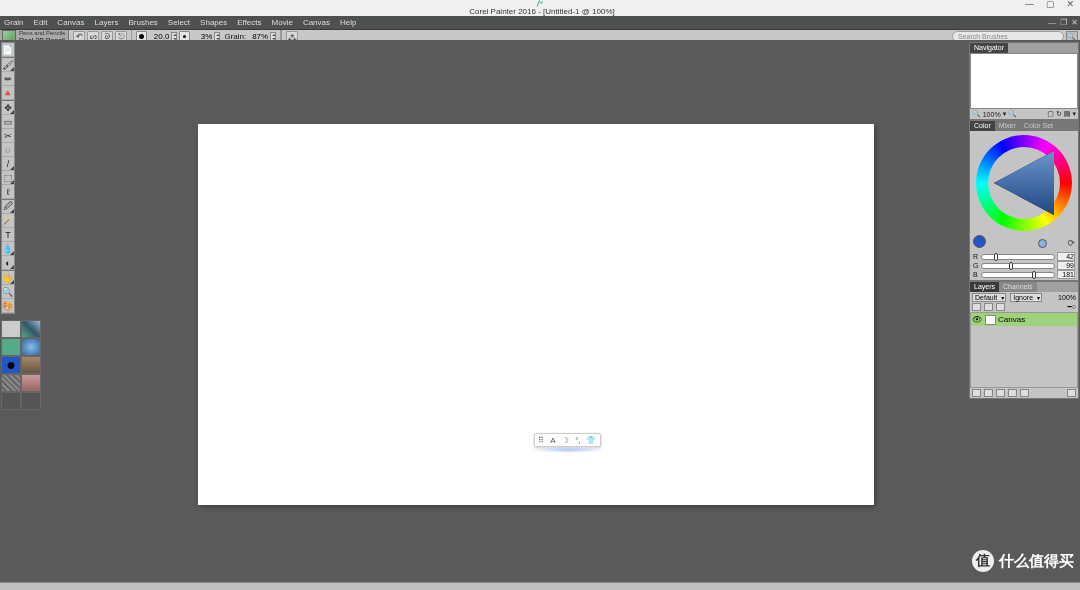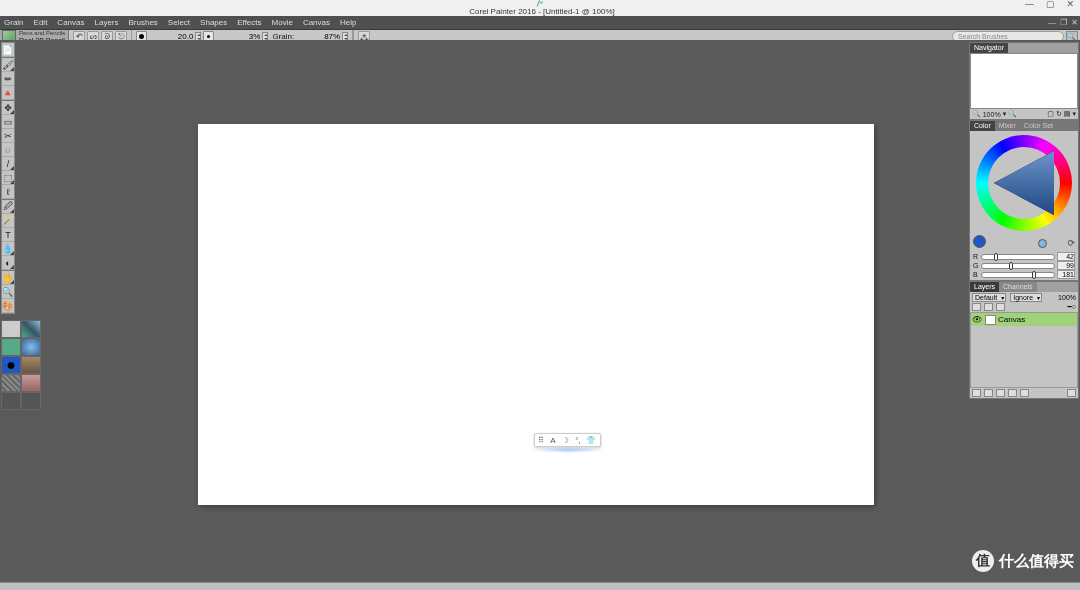--- a/index.html
+++ b/index.html
@@ -12,21 +12,21 @@
 .menubar .mbminbtns { position:absolute; right:2px; display:flex; gap:4px; color:#ccc; font-size:8px; }
 .propbar { height:14px; background:#c8c8c8; display:flex; align-items:center; font-size:8px; color:#222; border-bottom:1px solid #888;}
 .brushsel { display:flex; align-items:center; height:100%; background:#a9a9a9; border-right:1px solid #777;}
 .brushsel .bicon { width:14px; height:14px; background:linear-gradient(135deg,#9fd09f,#5a9a5a); margin:0 2px; border:1px solid #666;}
 .brushsel .btxt { font-size:7px; line-height:8px; padding:0 3px 0 1px; color:#111;}
 .brushsel .btxt .sm{ font-size:6px; color:#333;}
 .propseg { display:flex; align-items:center; height:100%; padding:0 3px;}
 .divider { width:1px; height:100%; background:#999;}
 .ibtn { width:12px; height:12px; border:1px solid #999; border-radius:1px; background:#d8d8d8; display:flex; align-items:center; justify-content:center; margin:0 1px; font-size:8px; color:#333;}
 .spin { display:flex; align-items:center; height:11px; margin:0 1px;}
-.spin .val { min-width:22px; font-size:8px; text-align:right; padding:0 2px; color:#000;margin-left:24px;}
+.spin .val { min-width:22px; font-size:8px; text-align:right; padding:0 2px; color:#000;}
 .spin .arrows { width:6px; height:10px; border:1px solid #888; background:#e0e0e0; position:relative;}
 .spin .arrows::before{content:"";position:absolute;top:1px;left:1px;border-left:2px solid transparent;border-right:2px solid transparent;border-bottom:2px solid #555;}
 .spin .arrows::after{content:"";position:absolute;bottom:1px;left:1px;border-left:2px solid transparent;border-right:2px solid transparent;border-top:2px solid #555;}
 .pdot { width:11px; height:11px; border:1px solid #888; border-radius:1px; background:#e5e5e5; display:flex; align-items:center; justify-content:center; margin:0 1px;}
 .pdot .d{ width:5px; height:5px; background:#000; border-radius:50%;}
 .pdot .sm{ width:3px; height:3px;}
 .proplbl { font-size:8px; margin:0 1px 0 3px; color:#111;}
 .sbox { position:absolute; right:2px; display:flex; align-items:center;}
 .sbox .sfield { width:112px; height:11px; background:#e8e8e8; border:1px solid #999; border-radius:6px; font-size:7px; color:#888; padding:0 5px; line-height:9px;}
 .sbox .mbtn { width:12px; height:11px; background:#bdbdbd; border:1px solid #888; margin-left:2px; display:flex; align-items:center; justify-content:center; font-size:7px;}

